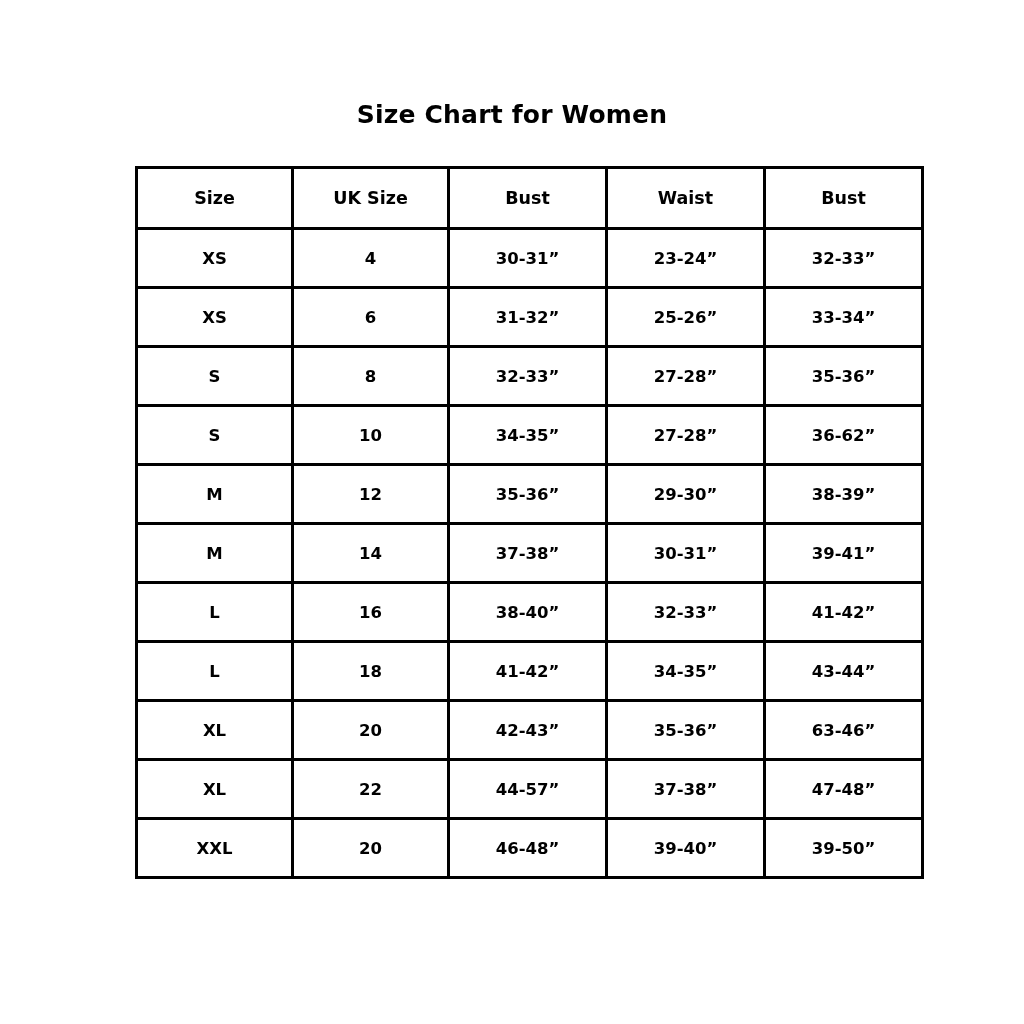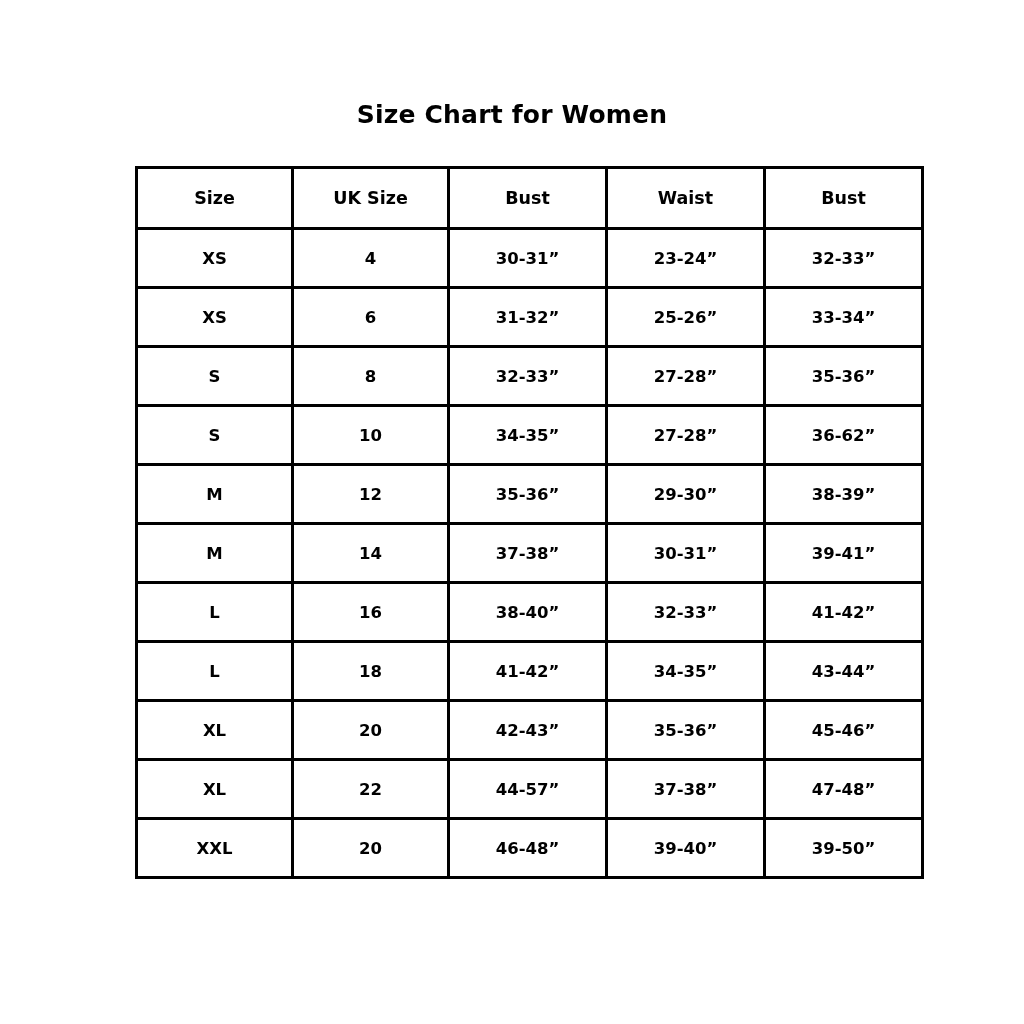--- a/index.html
+++ b/index.html
@@ -142,21 +142,21 @@
           <td>18</td>
           <td>41-42”</td>
           <td>34-35”</td>
           <td>43-44”</td>
         </tr>
         <tr>
           <td>XL</td>
           <td>20</td>
           <td>42-43”</td>
           <td>35-36”</td>
-          <td>45-46”</td>
+          <td>63-46”</td>
         </tr>
         <tr>
           <td>XL</td>
           <td>22</td>
           <td>44-57”</td>
           <td>37-38”</td>
           <td>47-48”</td>
         </tr>
         <tr>
           <td>XXL</td>

